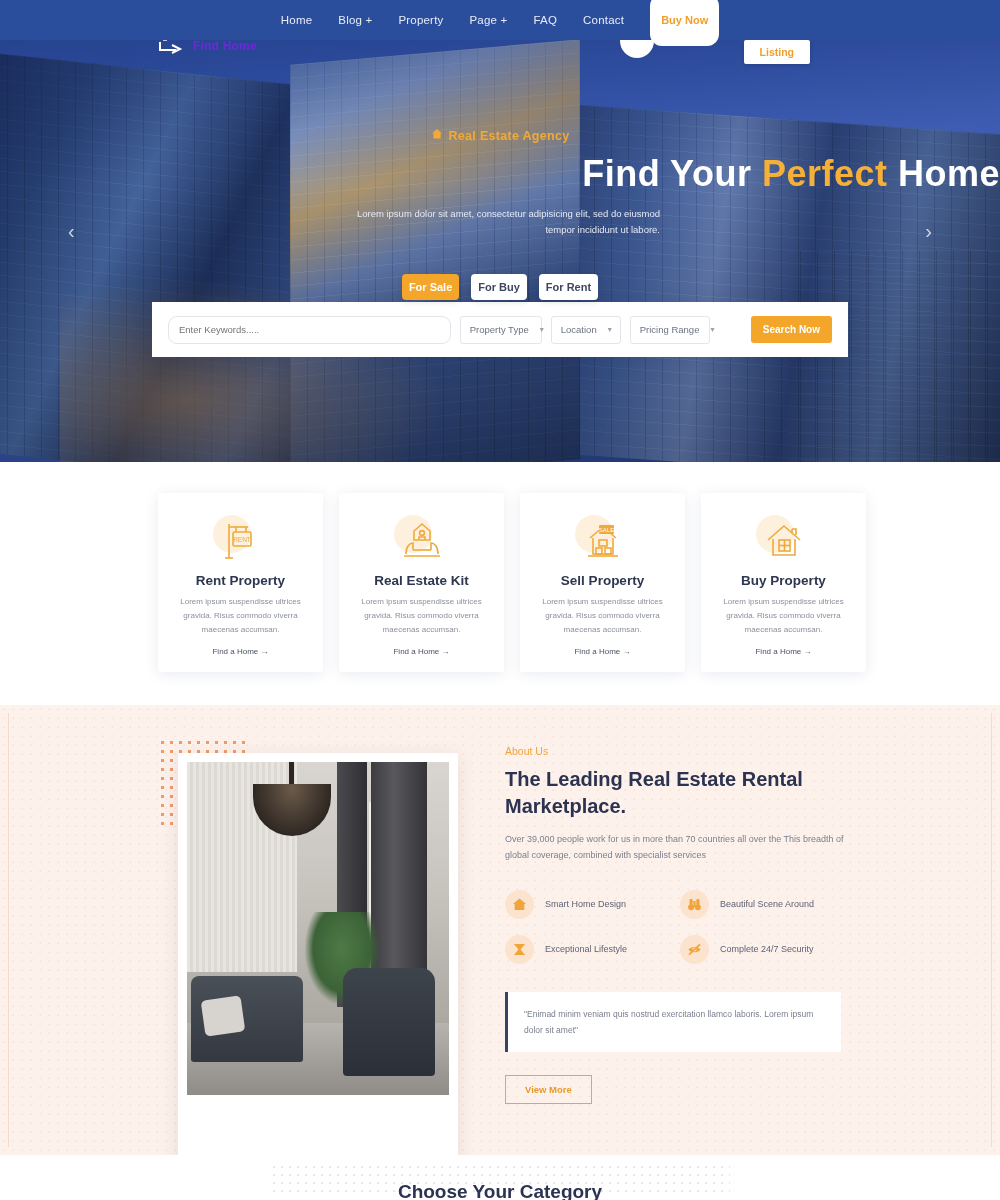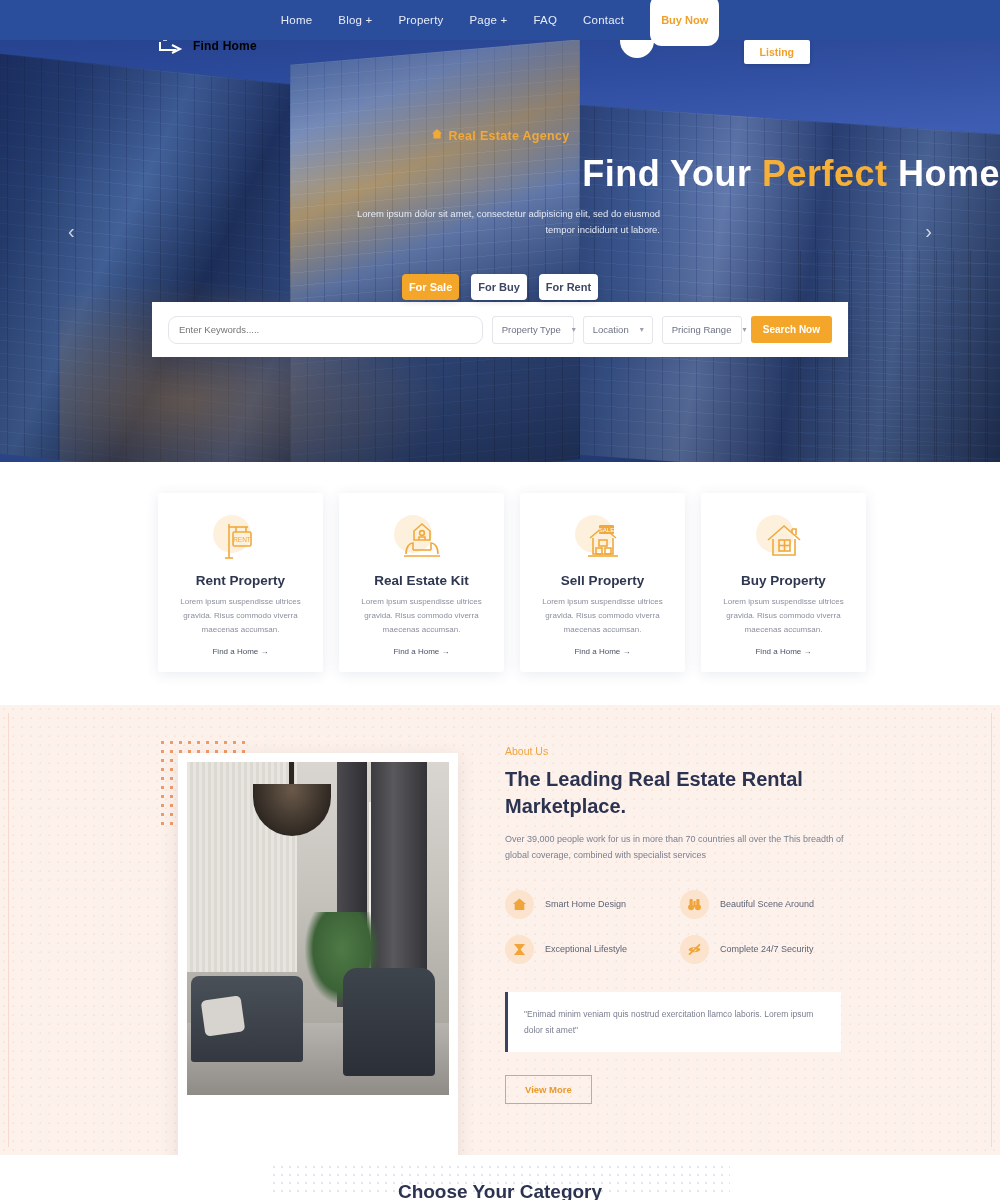--- a/index.html
+++ b/index.html
@@ -76,21 +76,21 @@
   .hero-shade{
     position:absolute; inset:0;
     background:linear-gradient(to bottom, rgba(30,50,110,.55) 0%, rgba(30,50,110,.18) 40%, rgba(15,25,55,.35) 100%);
   }
 
   .brand{
     position:absolute; top:38px; left:158px; z-index:40;
     display:flex; align-items:center; gap:7px;
   }
   .brand-mark{ width:28px; height:16px; position:relative; }
-  .brand-text{ color:#000000; font-size:12px; font-weight:bold; letter-spacing:.2px; }
+  .brand-text{ color:#6d28d9; font-size:12px; font-weight:bold; letter-spacing:.2px; }
 
   .listing-btn{
     position:absolute; top:40px; right:190px; z-index:40;
     background:#ffffff; color:#f0a02a; font-size:10.5px; font-weight:bold;
     padding:6px 16px; border-radius:2px; cursor:pointer;
     box-shadow:0 1px 4px rgba(0,0,0,.18);
   }
 
   .hero-content{
     position:absolute; top:128px; left:0; width:1000px; z-index:30;
@@ -152,21 +152,21 @@
     display:flex; align-items:center; justify-content:space-between; gap:11px;
     padding:0 9px; font-size:9.5px; color:#6d7384; cursor:pointer;
     background:#fff; white-space:nowrap;
   }
   .sel .cv{ font-size:8px; color:#9aa0ad; }
   .w-type{ width:82px; }
   .w-loc{ width:70px; }
   .w-price{ width:80px; }
   .search-btn{
     background:#f4a62a; color:#ffffff; font-size:10px; font-weight:bold;
-    padding:8px 12px; border-radius:3px; cursor:pointer; white-space:nowrap;
+    padding:8px 12px; border-radius:3px; cursor:pointer; white-space:nowrap;margin-left:32px;
   }
 
   
   .services{
     position:absolute; top:462px; left:0; width:1000px; height:243px;
     background:#ffffff;
   }
   .cards{
     position:absolute; top:31px; left:158px; display:flex; gap:16px;
   }

